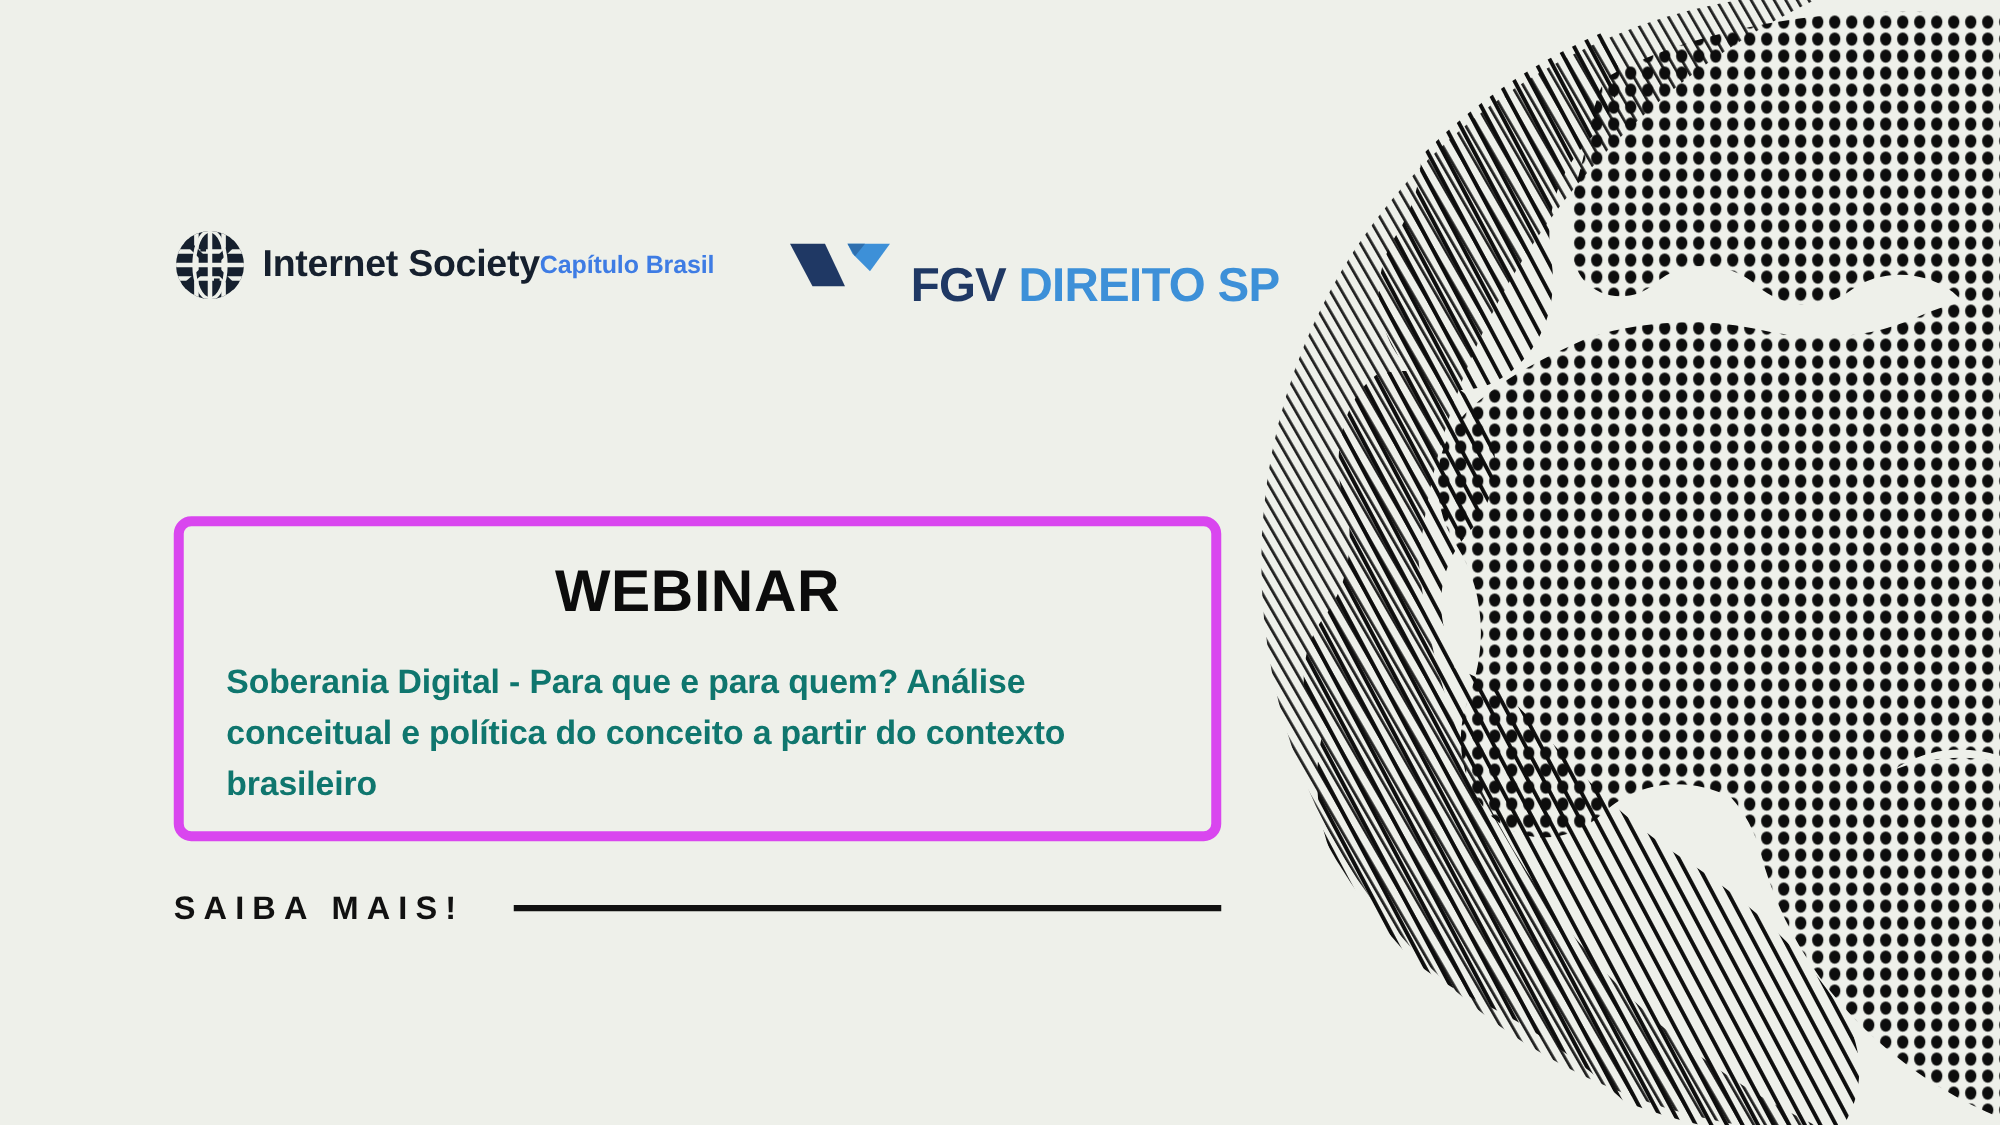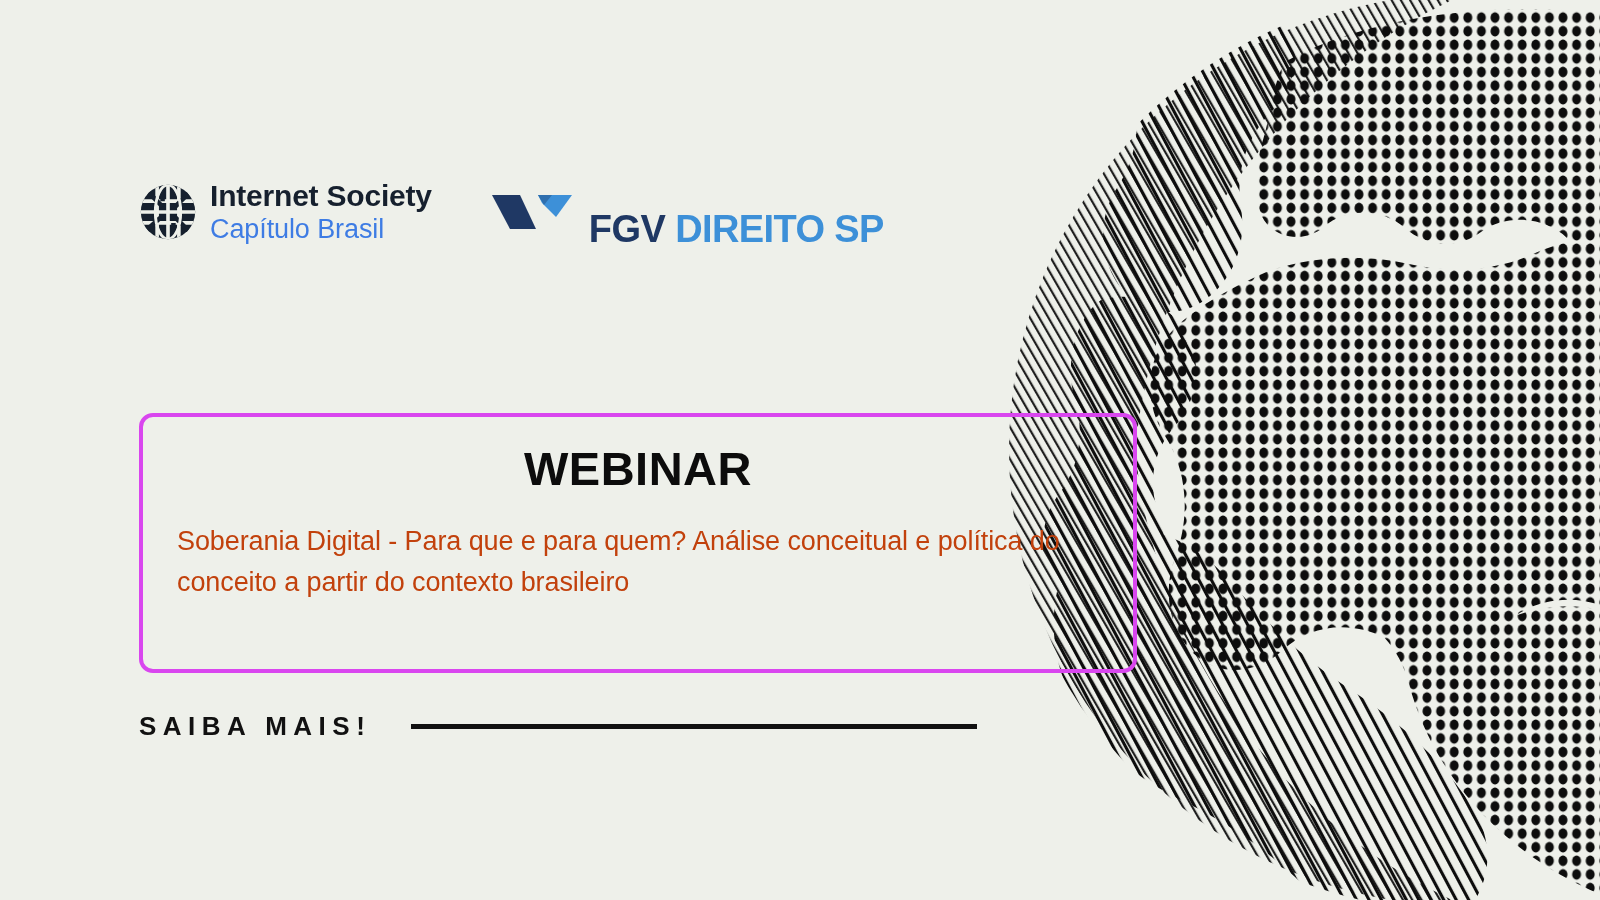--- a/index.html
+++ b/index.html
@@ -34,31 +34,31 @@
     display: flex;
     align-items: center;
     gap: 58px;
   }
   .isoc-logo {
     display: flex;
     align-items: center;
     gap: 13px;
   }
   .isoc-mark { width: 58px; height: 58px; display: block; }
-  .isoc-text { display: flex; flex-direction: column; line-height: 1.0; }
+  .isoc-text { display: flex; flex-direction: row; line-height: 1.0; }
   .isoc-name {
     font-size: 30px;
     font-weight: 600;
     color: #16202e;
     letter-spacing: -0.2px;
     white-space: nowrap;
   }
   .isoc-sub {
-    font-size: 27px;
-    font-weight: 400;
+    font-size: 20px;
+    font-weight: 700;
     color: #3e7ce4;
     letter-spacing: -0.1px;
     margin-top: 5px;
     white-space: nowrap;
   }
 
   .fgv-logo { display: flex; align-items: center; gap: 15px; }
   .fgv-mark { width: 84px; height: 42px; display: block; }
   .fgv-words {
     font-size: 38px;
@@ -68,40 +68,40 @@
     margin-top: 36px;
   }
   .fgv-dark { color: #1f3864; }
   .fgv-light { color: #3d90d8; }
 
   
   #webinar-card {
     position: absolute;
     left: 139px;
     top: 413px;
-    width: 998px;
+    width: 838px;
     height: 260px;
     box-sizing: border-box;
-    border: 4px solid #d946ef;
+    border: 8px solid #d946ef;
     border-radius: 14px;
     padding: 26px 34px 0 34px;
   }
   #webinar-title {
     text-align: center;
     font-size: 47px;
     font-weight: 700;
     color: #0c0c0c;
     letter-spacing: 0.5px;
     line-height: 1.1;
     margin: 0 0 26px 0;
   }
   #webinar-subtitle {
     font-size: 27px;
-    font-weight: 400;
-    color: #c2410c;
+    font-weight: 700;
+    color: #0f766e;
     line-height: 1.52;
     margin: 0;
     letter-spacing: -0.1px;
   }
 
   
   #cta-row {
     position: absolute;
     left: 139px;
     top: 711px;

